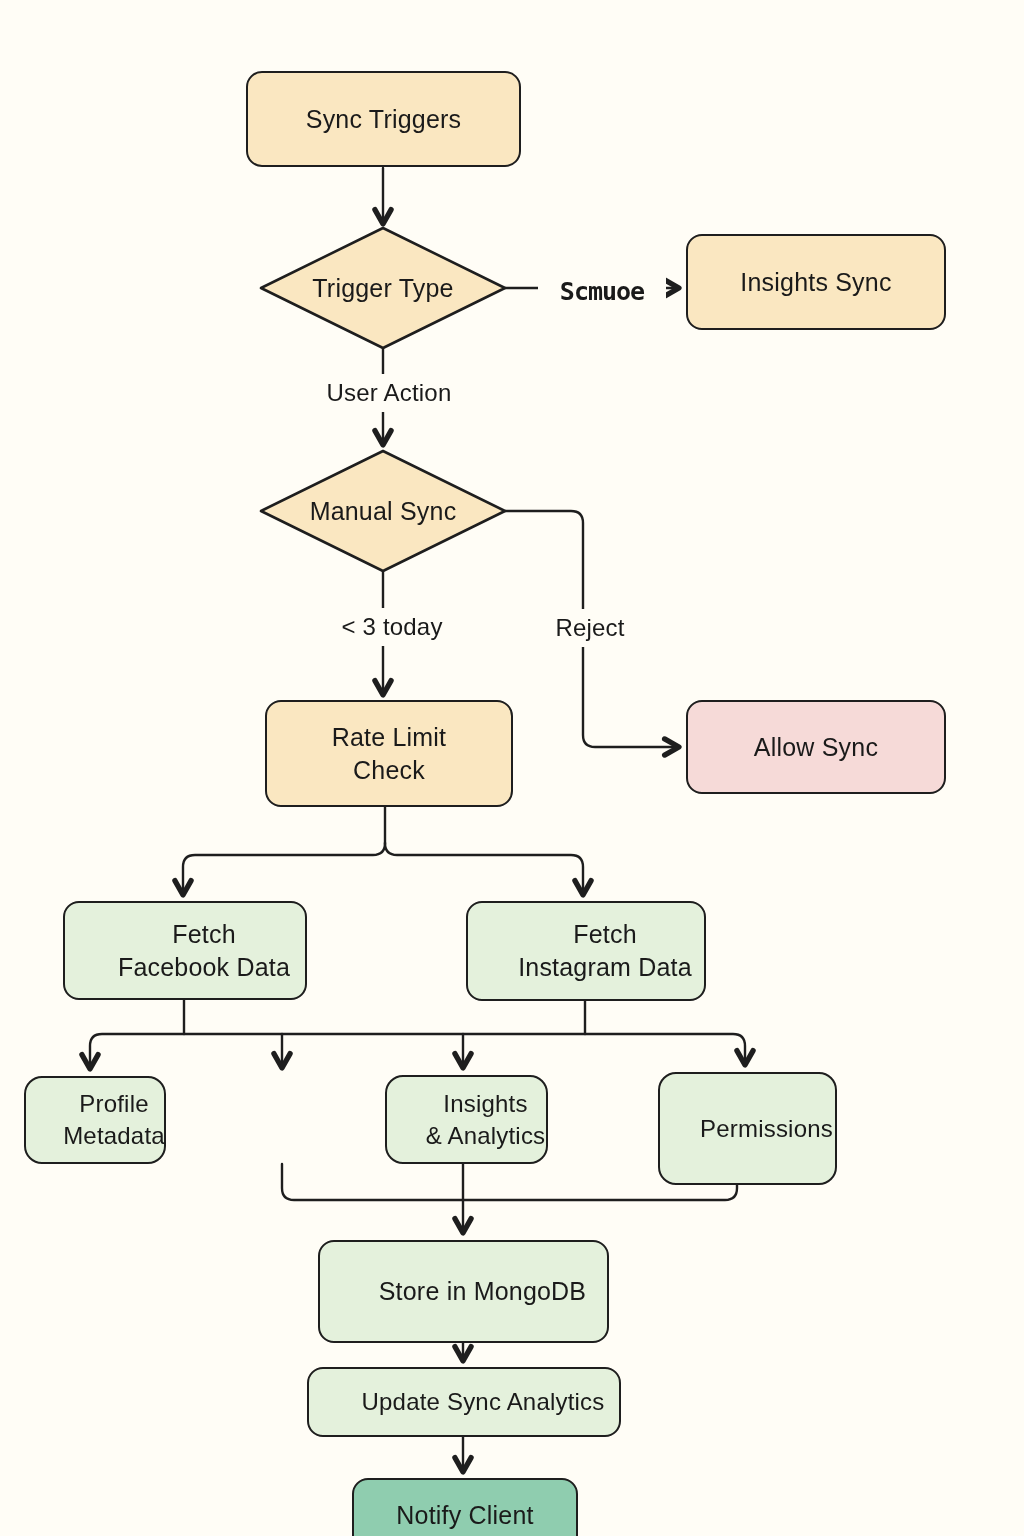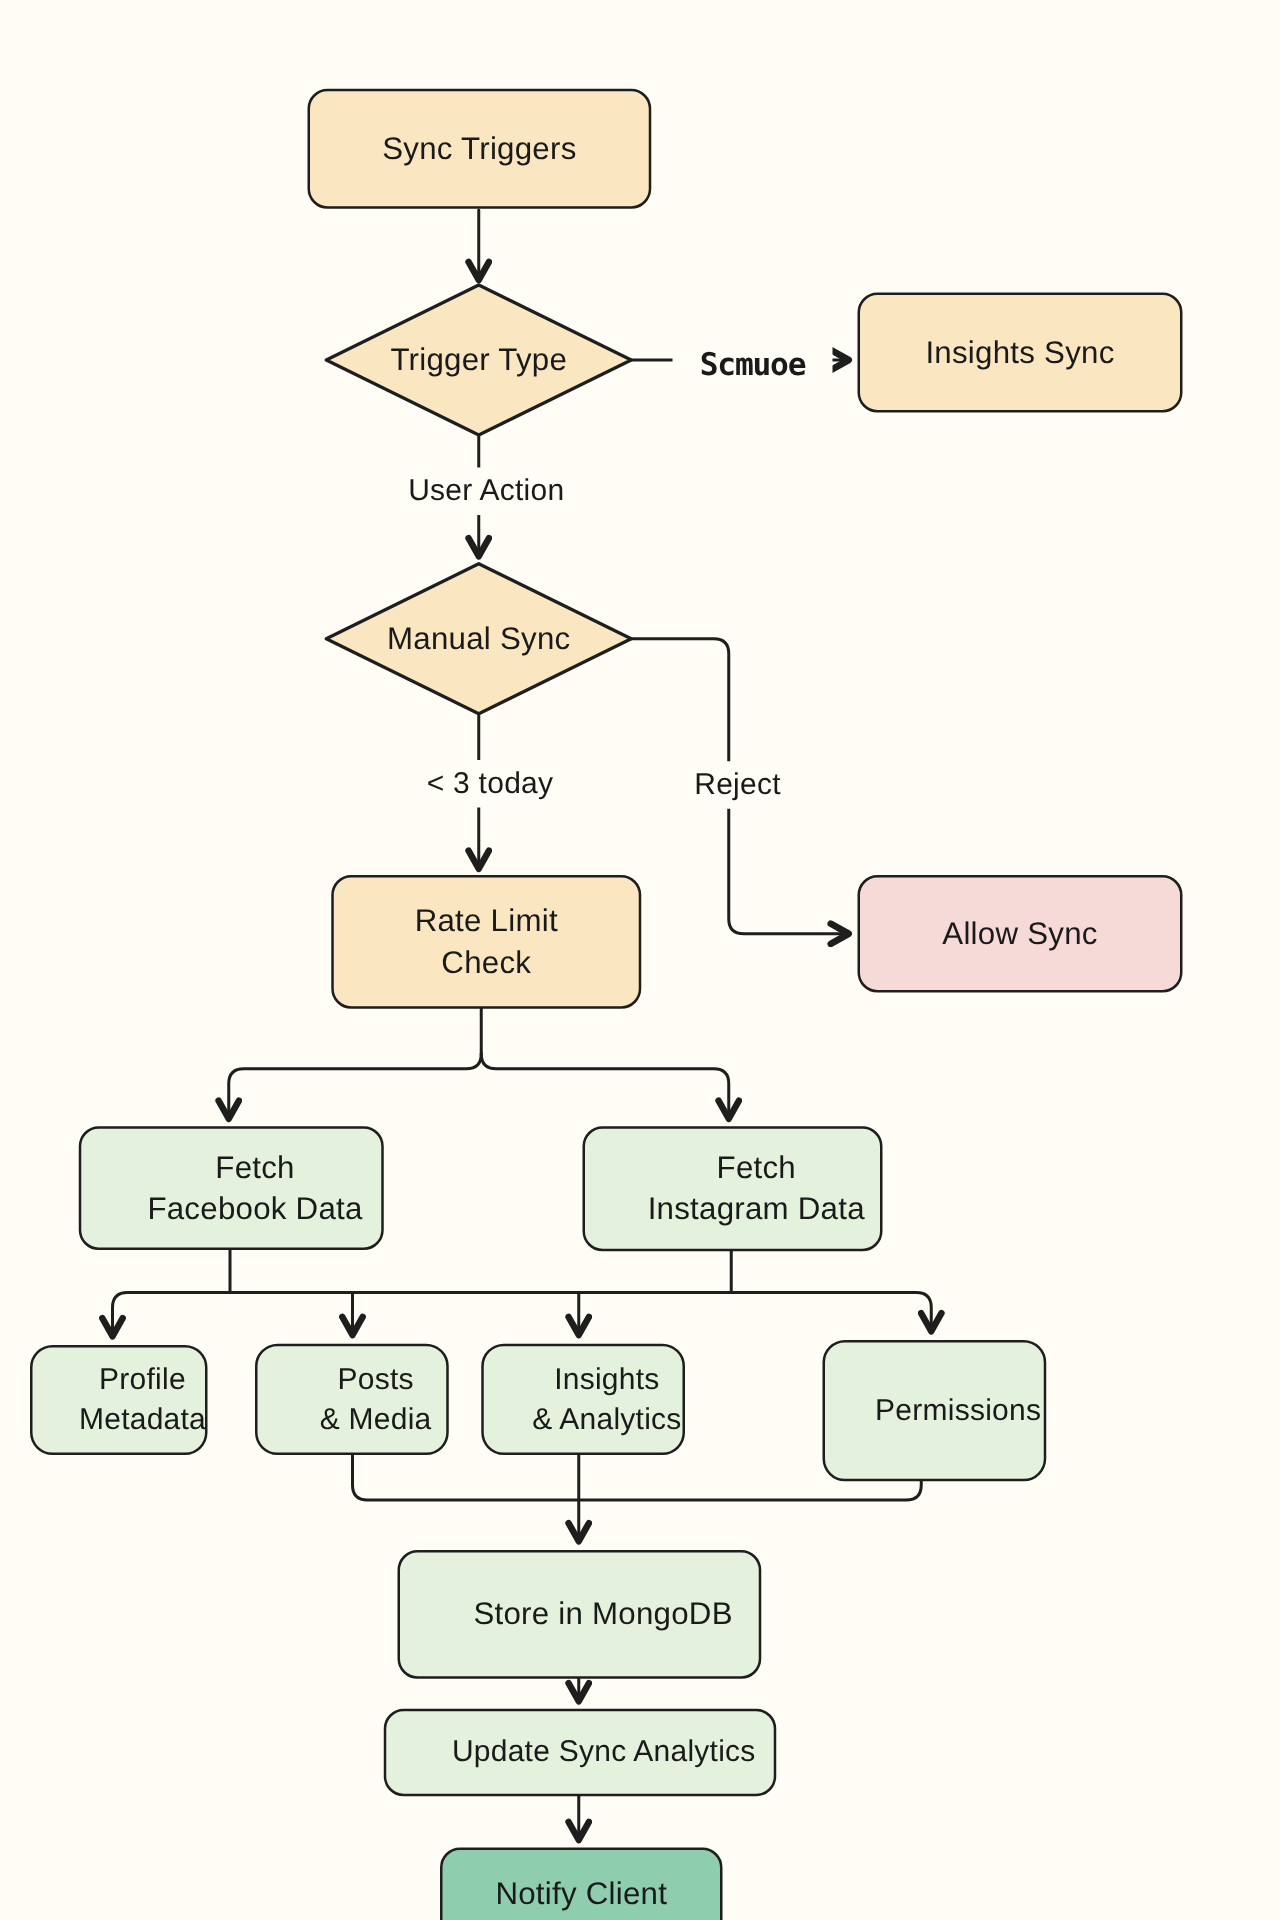--- a/index.html
+++ b/index.html
@@ -134,22 +134,20 @@
 
   <div class="node fill-green" style="left:63px; top:901px; width:244px; height:99px;">Fetch
 Facebook Data</div>
 
   <div class="node fill-green" style="left:466px; top:901px; width:240px; height:100px;">Fetch
 Instagram Data</div>
 
   <div class="node fill-green small" style="left:24px; top:1076px; width:142px; height:88px;">Profile
 Metadata</div>
 
-  <div class="node fill-green small" style="left:204px; top:1075px; width:155px; height:89px;">Posts
-&amp; Media</div>
 
   <div class="node fill-green small" style="left:385px; top:1075px; width:163px; height:89px;">Insights
 &amp; Analytics</div>
 
   <div class="node fill-green small" style="left:658px; top:1072px; width:179px; height:113px;">Permissions</div>
 
   <div class="node fill-green" style="left:318px; top:1240px; width:291px; height:103px;">Store in MongoDB</div>
 
   <div class="node fill-green" style="left:307px; top:1367px; width:314px; height:70px; font-size:24px;">Update Sync Analytics</div>
 

